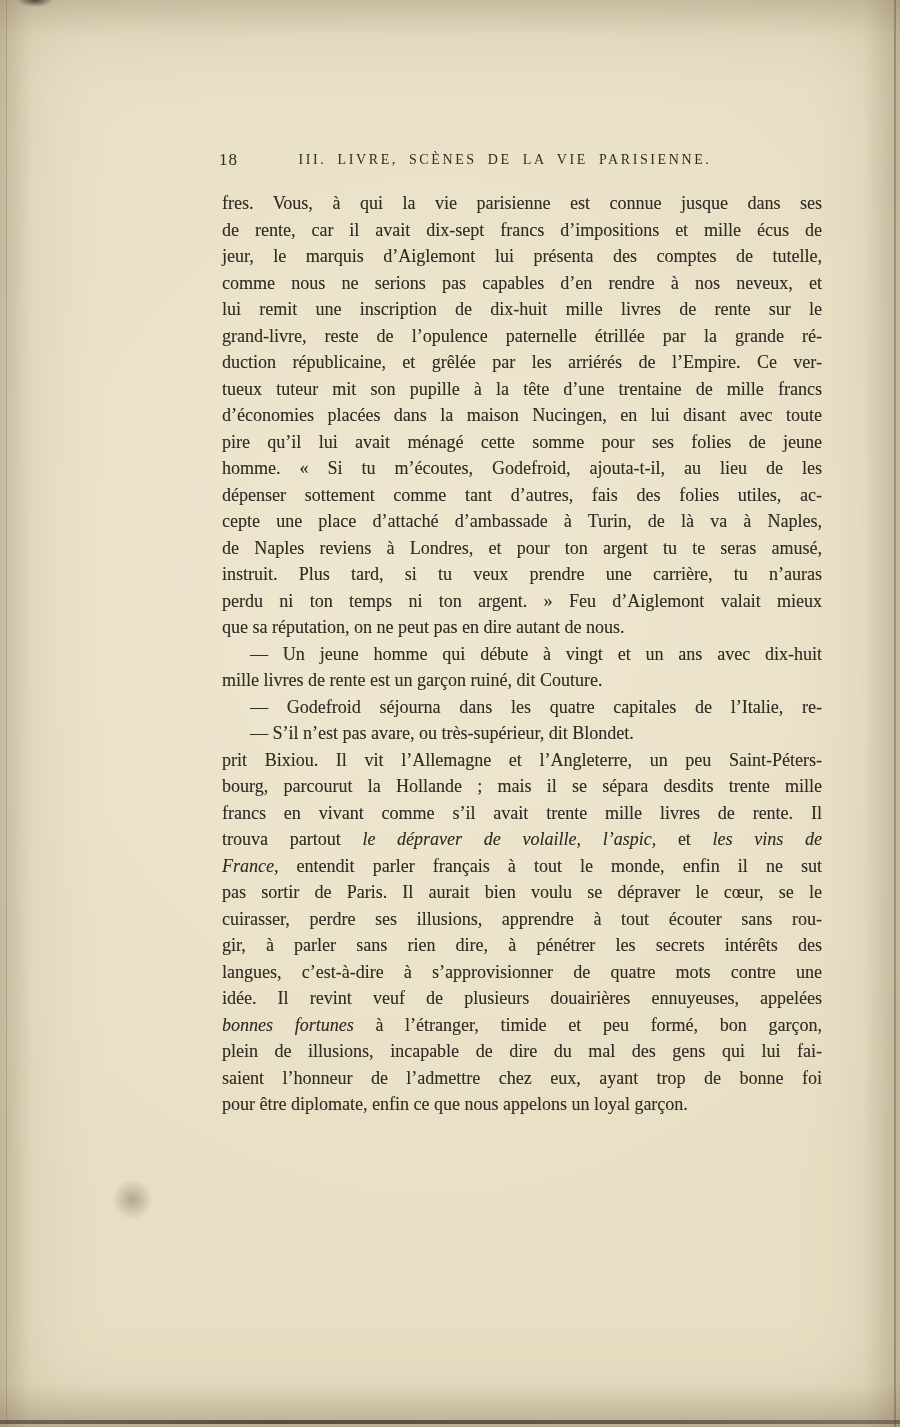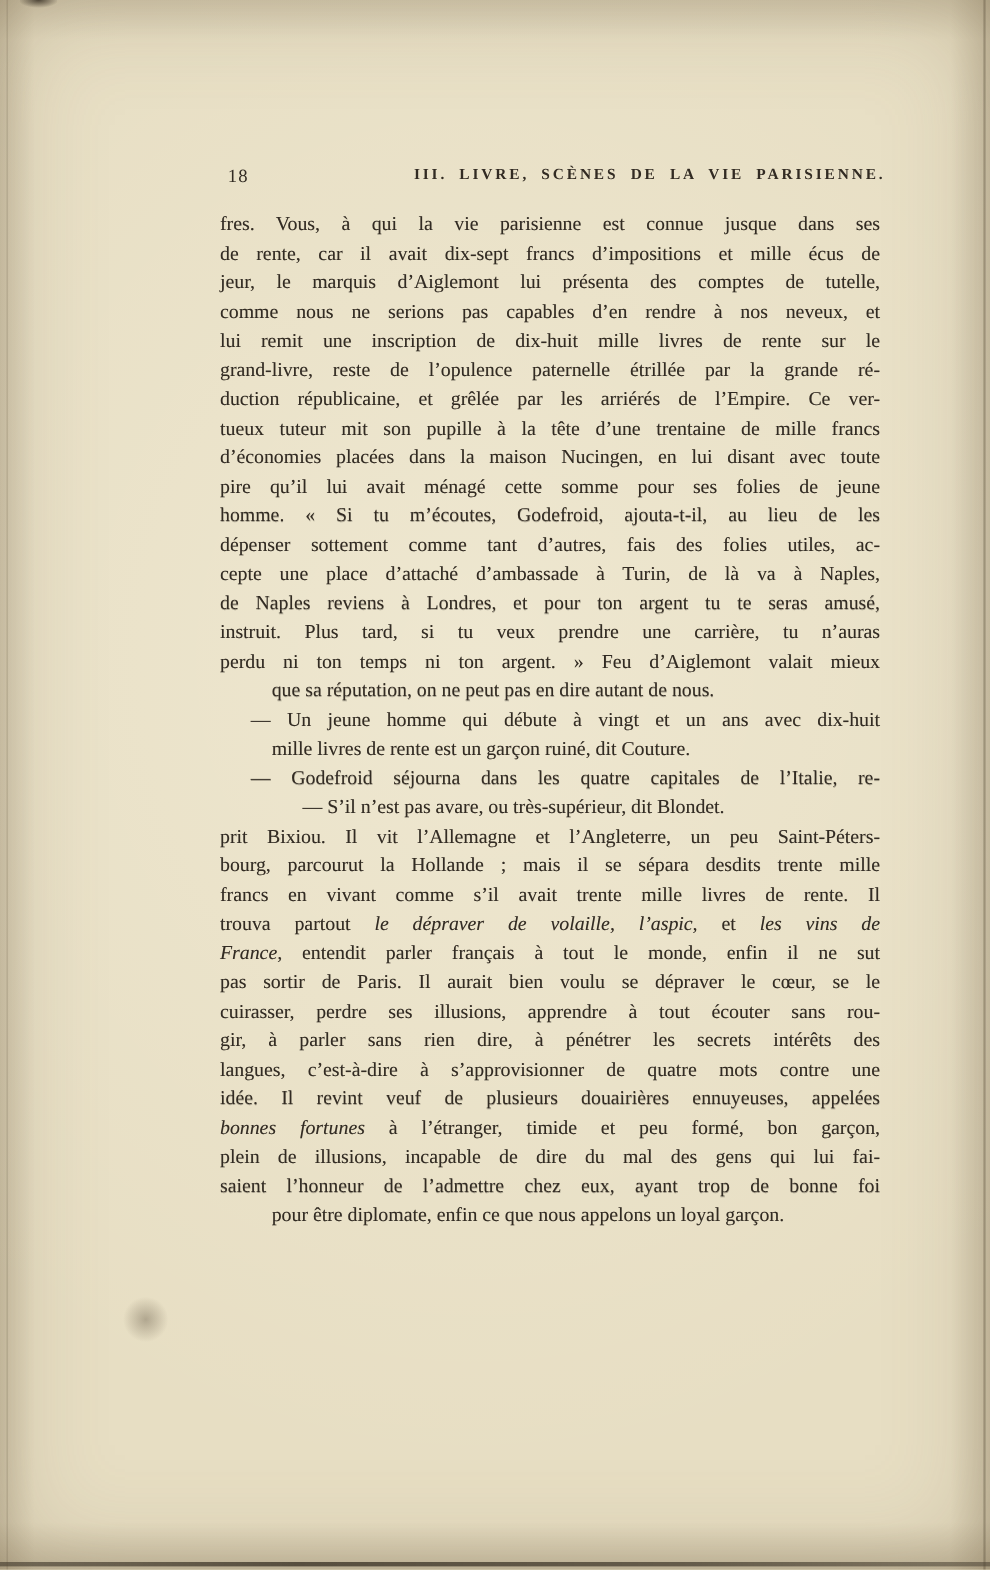--- a/index.html
+++ b/index.html
@@ -18,42 +18,42 @@
       radial-gradient(120% 85% at 48% 42%, rgba(255,252,238,0.30), rgba(255,252,238,0) 62%),
       linear-gradient(to right, rgba(108,92,66,0.20), rgba(108,92,66,0) 3.5%, rgba(108,92,66,0) 96%, rgba(108,92,66,0.22)),
       linear-gradient(to bottom, rgba(108,92,66,0.16), rgba(108,92,66,0) 2.5%, rgba(108,92,66,0) 97%, rgba(108,92,66,0.26)),
       var(--paper, #e7dec3);
     box-shadow: inset 0 0 95px rgba(118,98,66,0.30);
   }
   .header {
     position: absolute; top: 150px; left: 205px; width: 600px; height: 22px;
   }
   .page-number {
-    position: absolute; left: 2px; top: 0;
+    position: absolute; left: 14px; top: 0;
     font-size: 17px; letter-spacing: 1px; text-align: right;
   }
   .running-header {
-    text-align: right;
-    font-size: 14px; font-weight: 700;
+    text-align: center;
+    font-size: 14px; font-weight: 400;
     letter-spacing: 2.6px; word-spacing: 5px;
     padding-top: 2px;
     white-space: nowrap;
   }
   .text-block {
-    position: absolute; top: 190px; left: 200px; width: 600px;
+    position: absolute; top: 190px; left: 222px; width: 600px;
   }
   .line {
     font-size: 18px;
     line-height: 26.5px;
     text-align: justify;
     text-align-last: justify;
     text-shadow: 0.2px 0.2px 0 rgba(50,43,35,0.35);
     white-space: normal;
   }
-  .line.para-end { text-align-last: left; margin-left: 47px; }
+  .line.para-end { text-align-last: left; }
   .line.indent { text-indent: 28px; }
   .it { font-style: italic; }
 
   
   .mark-top-left {
     position: absolute; top: 0; left: 18px; width: 34px; height: 8px;
     background: radial-gradient(60% 100% at 50% 0%, rgba(58,50,38,0.85), rgba(58,50,38,0) 90%);
   }
   .edge-bottom {
     position: absolute; bottom: 3px; left: 0; width: 100%; height: 4px;

